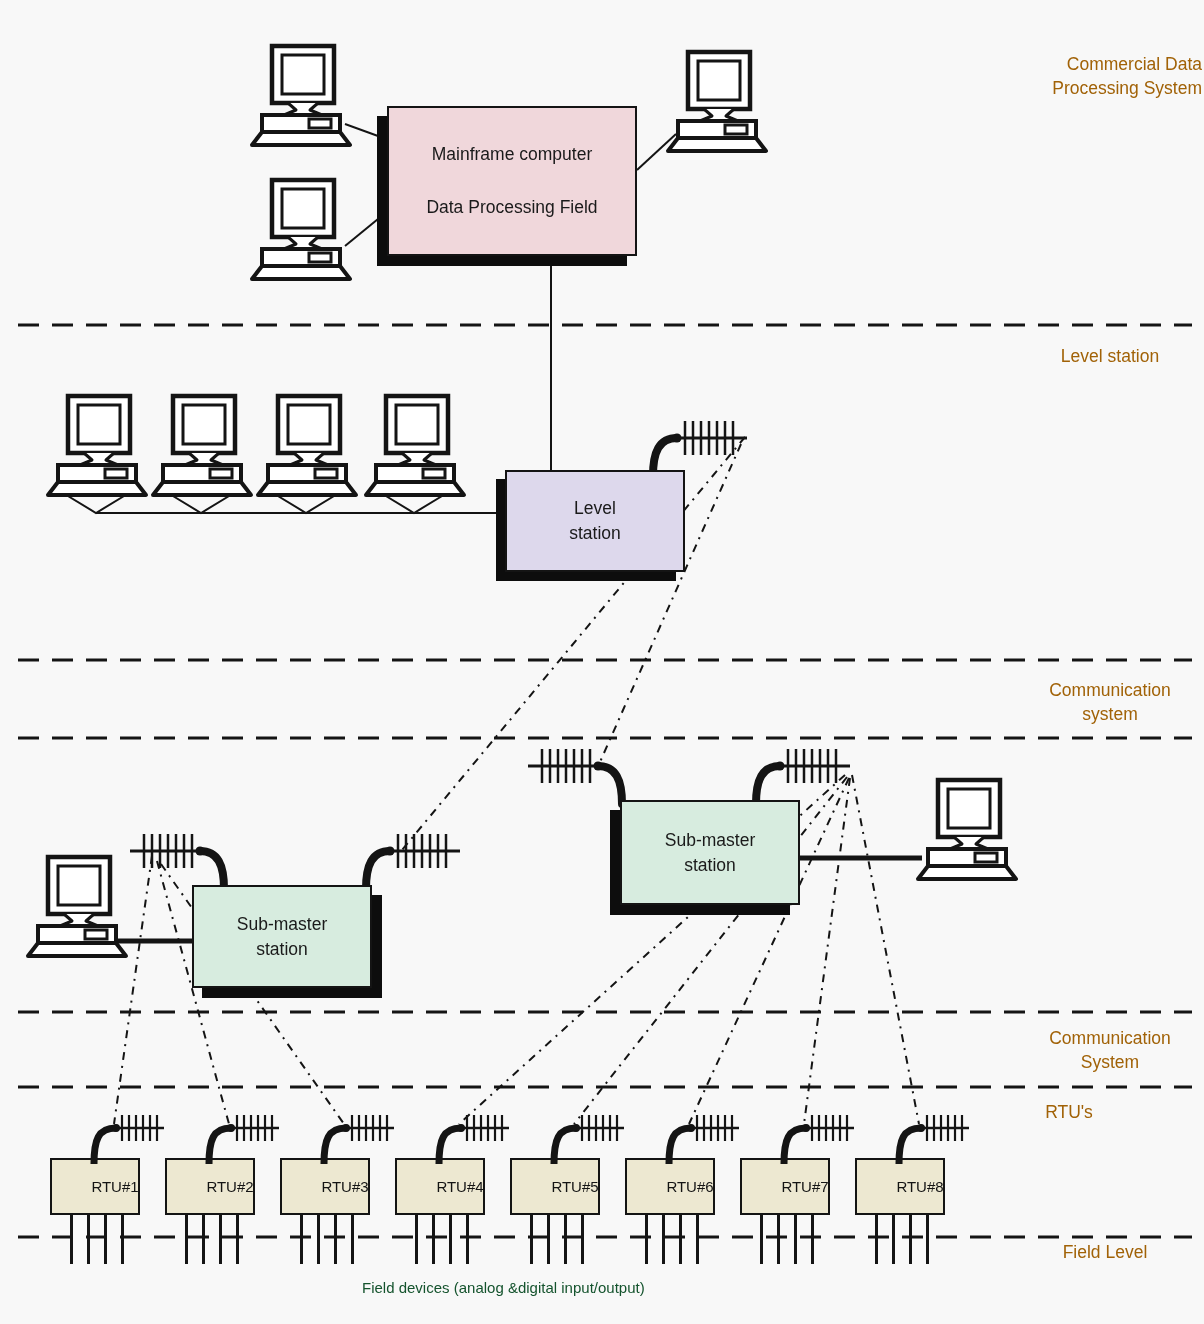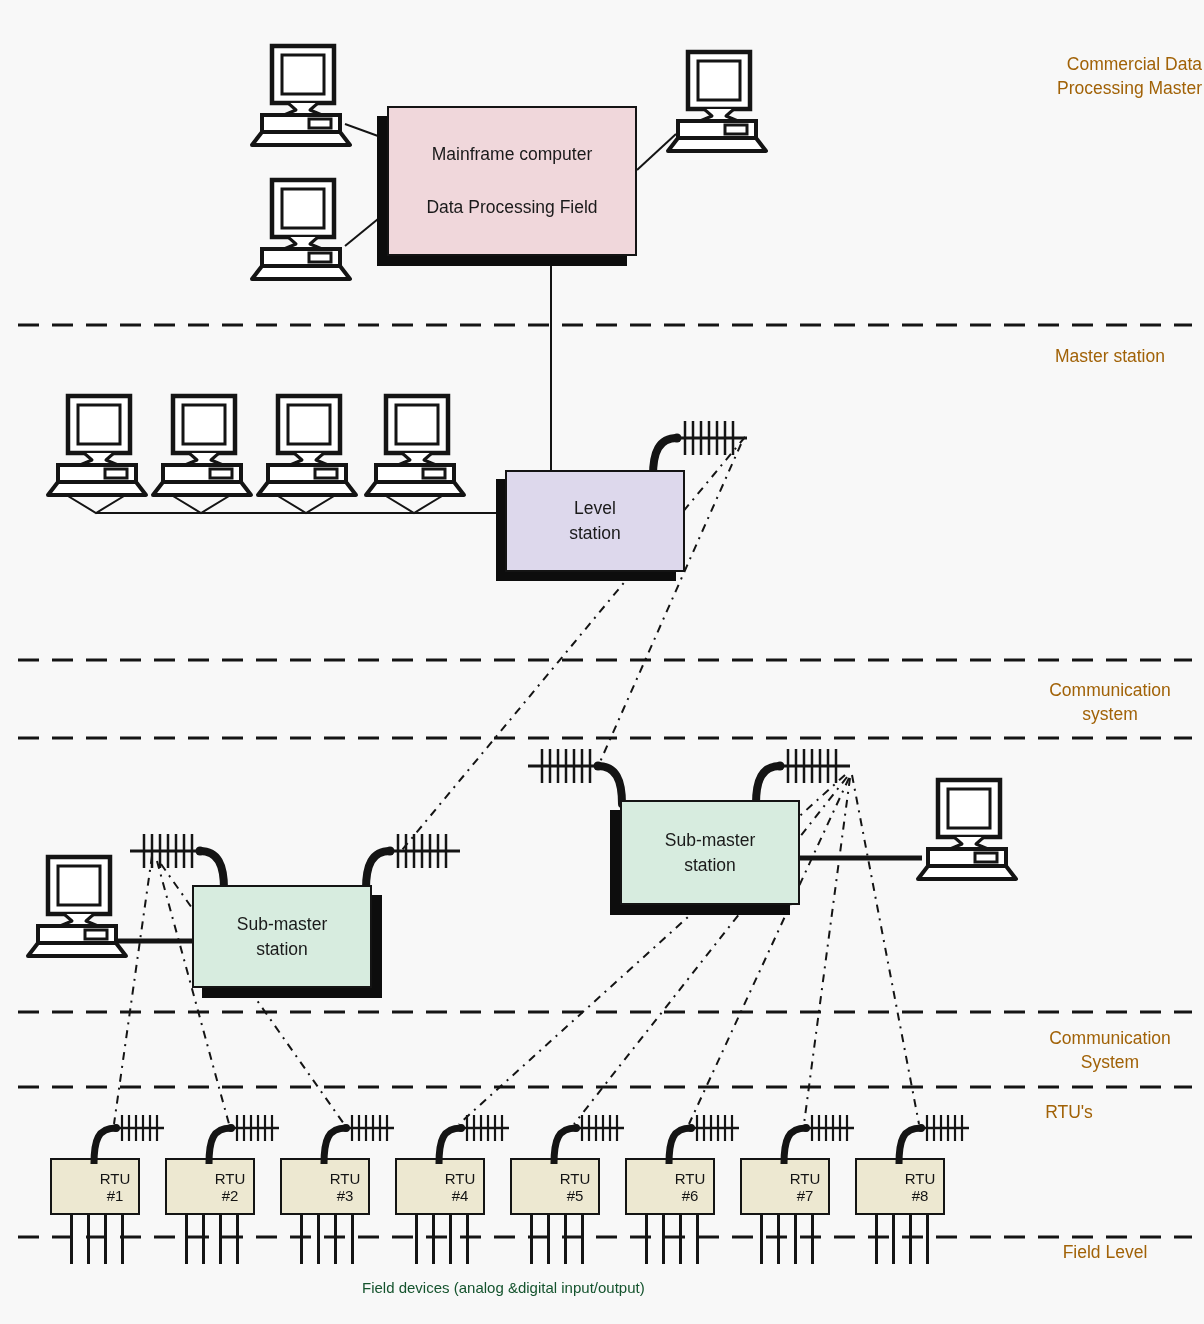--- a/index.html
+++ b/index.html
@@ -21,21 +21,21 @@
     box-shadow:-9px 9px 0 0 #0d0d0d;}
   .subL{left:192px;top:885px;width:176px;height:99px;background:var(--c-submaster,#d7ecdf);
     box-shadow:10px 10px 0 0 #0d0d0d;}
   .subR{left:620px;top:800px;width:176px;height:101px;background:var(--c-submaster,#d7ecdf);
     box-shadow:-10px 10px 0 0 #0d0d0d;}
   .rtu-row{position:absolute;left:50px;top:1158px;width:895px;height:57px;
     display:flex;justify-content:space-between;}
   .rtu{
     position:relative;width:90px;height:57px;background:var(--c-rtu,#ede8d1);
     border:2px solid #141414;box-sizing:border-box;
-    display:flex;flex-direction:column;align-items:center;justify-content:center;
+    display:flex;flex-direction:row;align-items:center;justify-content:center;
     font-size:15px;line-height:17px;padding-left:40px;
   }
   .rtu .ant{position:absolute;left:14px;top:-46px;}
   .rtu .stubs{position:absolute;left:18px;top:55px;width:54px;height:49px;
     display:flex;justify-content:space-between;}
   .rtu .stubs span{display:block;width:2.5px;height:100%;background:#141414;}
   .rlabel{position:absolute;font-size:17.5px;line-height:24px;text-align:center;color:#a16207;}
   .lab-commercial{left:1016px;top:52px;width:186px;text-align:right;}
   .lab-master{left:1030px;top:344px;width:160px;}
   .lab-comm1{left:1030px;top:678px;width:160px;}
@@ -341,23 +341,23 @@
           <span></span>
           <span></span>
           <span></span>
           <span></span>
         </div>
       </div>
     </div>
 
   <div class="rlabel lab-commercial">
     <div>Commercial Data</div>
-    <div>Processing Master</div>
-  </div>
-  <div class="rlabel lab-master">Master station</div>
+    <div>Processing System</div>
+  </div>
+  <div class="rlabel lab-master">Level station</div>
   <div class="rlabel lab-comm1">
     <div>Communication</div>
     <div>system</div>
   </div>
   <div class="rlabel lab-comm2">
     <div>Communication</div>
     <div>System</div>
   </div>
   <div class="rlabel lab-rtus">RTU's</div>
   <div class="rlabel lab-field">Field Level</div>

